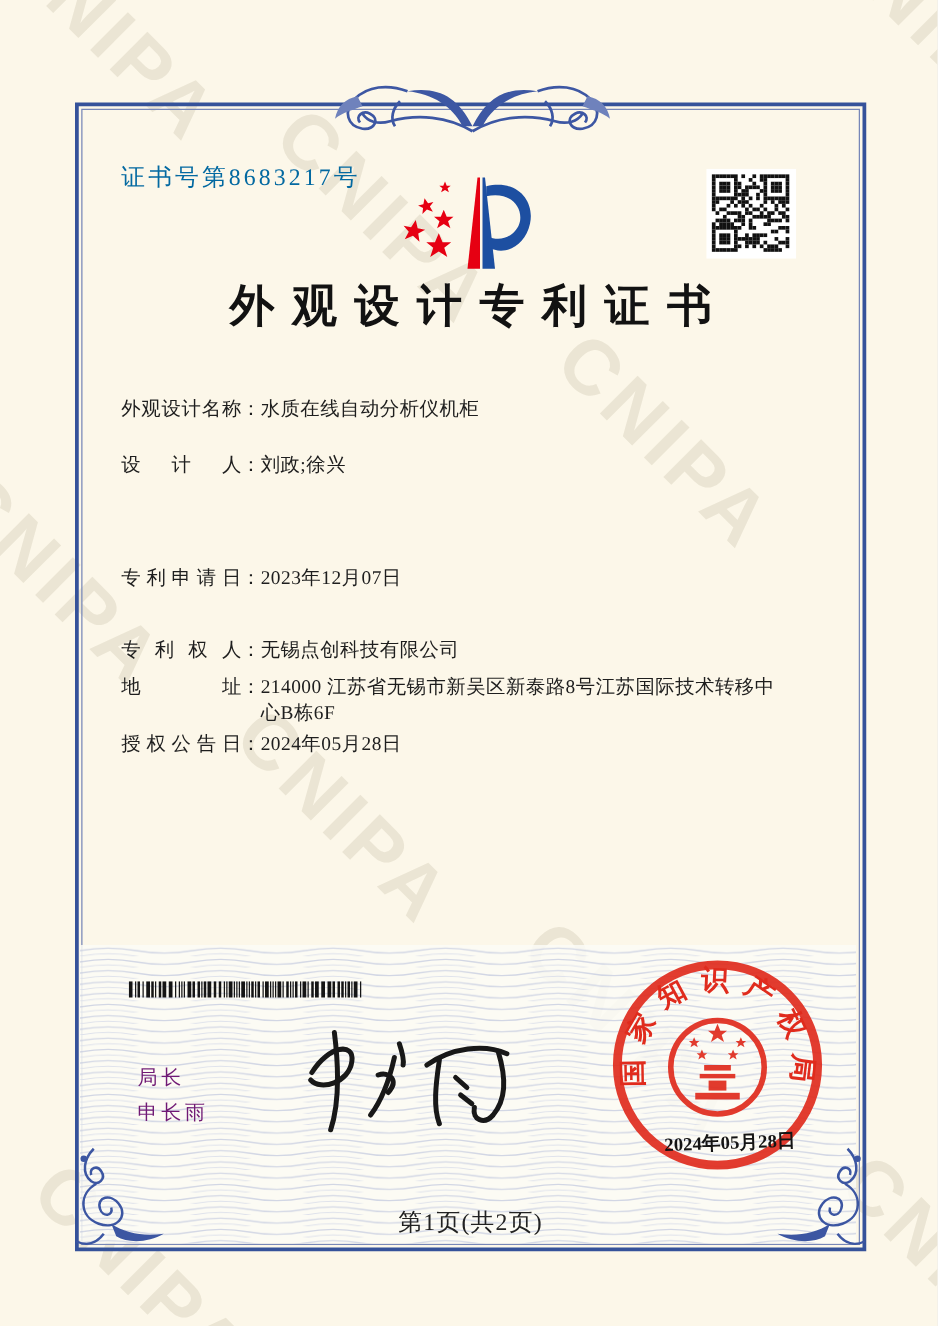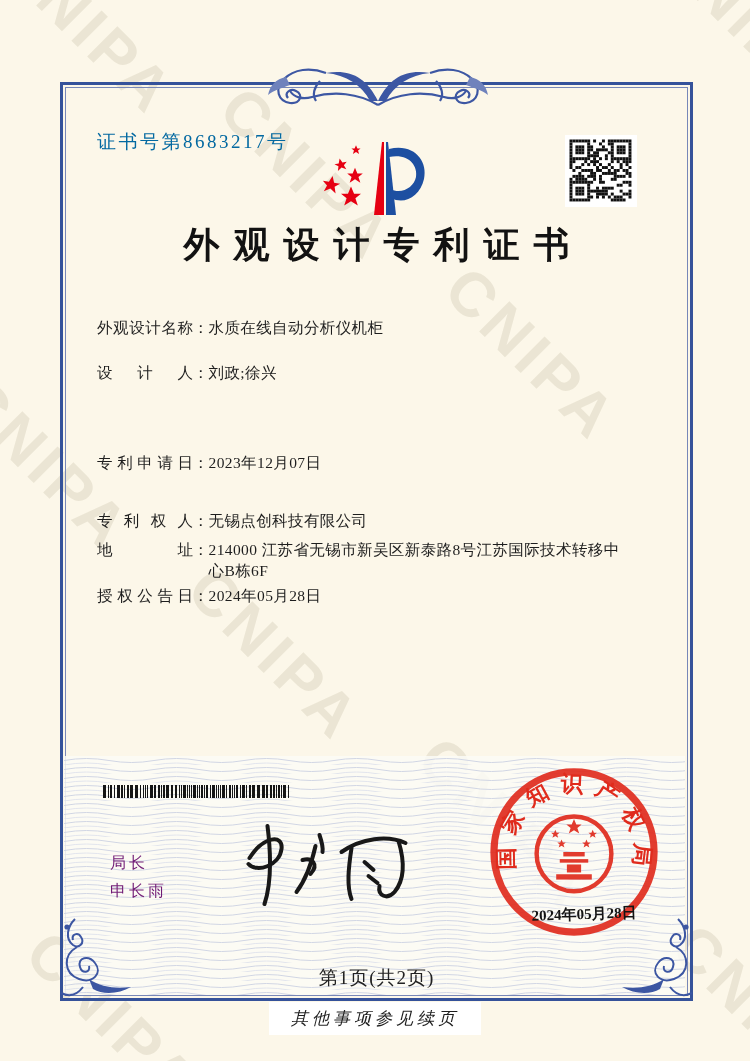--- a/index.html
+++ b/index.html
@@ -477,15 +477,14 @@
           <path d="M60,16 C44,10 28,12 18,22 C8,32 12,44 24,46 C34,47 38,38 30,34 C24,31 18,36 22,41"></path>
           <path d="M112,48 C92,36 68,34 46,40 C36,43 28,40 24,34"></path>
           <path d="M54,24 C48,30 46,38 50,44"></path>
         </g>
         <path d="M20,20 C10,22 4,28 2,38 C8,33 16,31 24,28 Z" fill="#6f82bc"></path>
       </g>
       <use href="#ornHalf" transform="translate(224,0) scale(-1,1)"></use>
     </svg>
   </div>
 
-  <div class="cont-note">其他事项参见续页</div>
 
 </div>
 
 </body></html>

